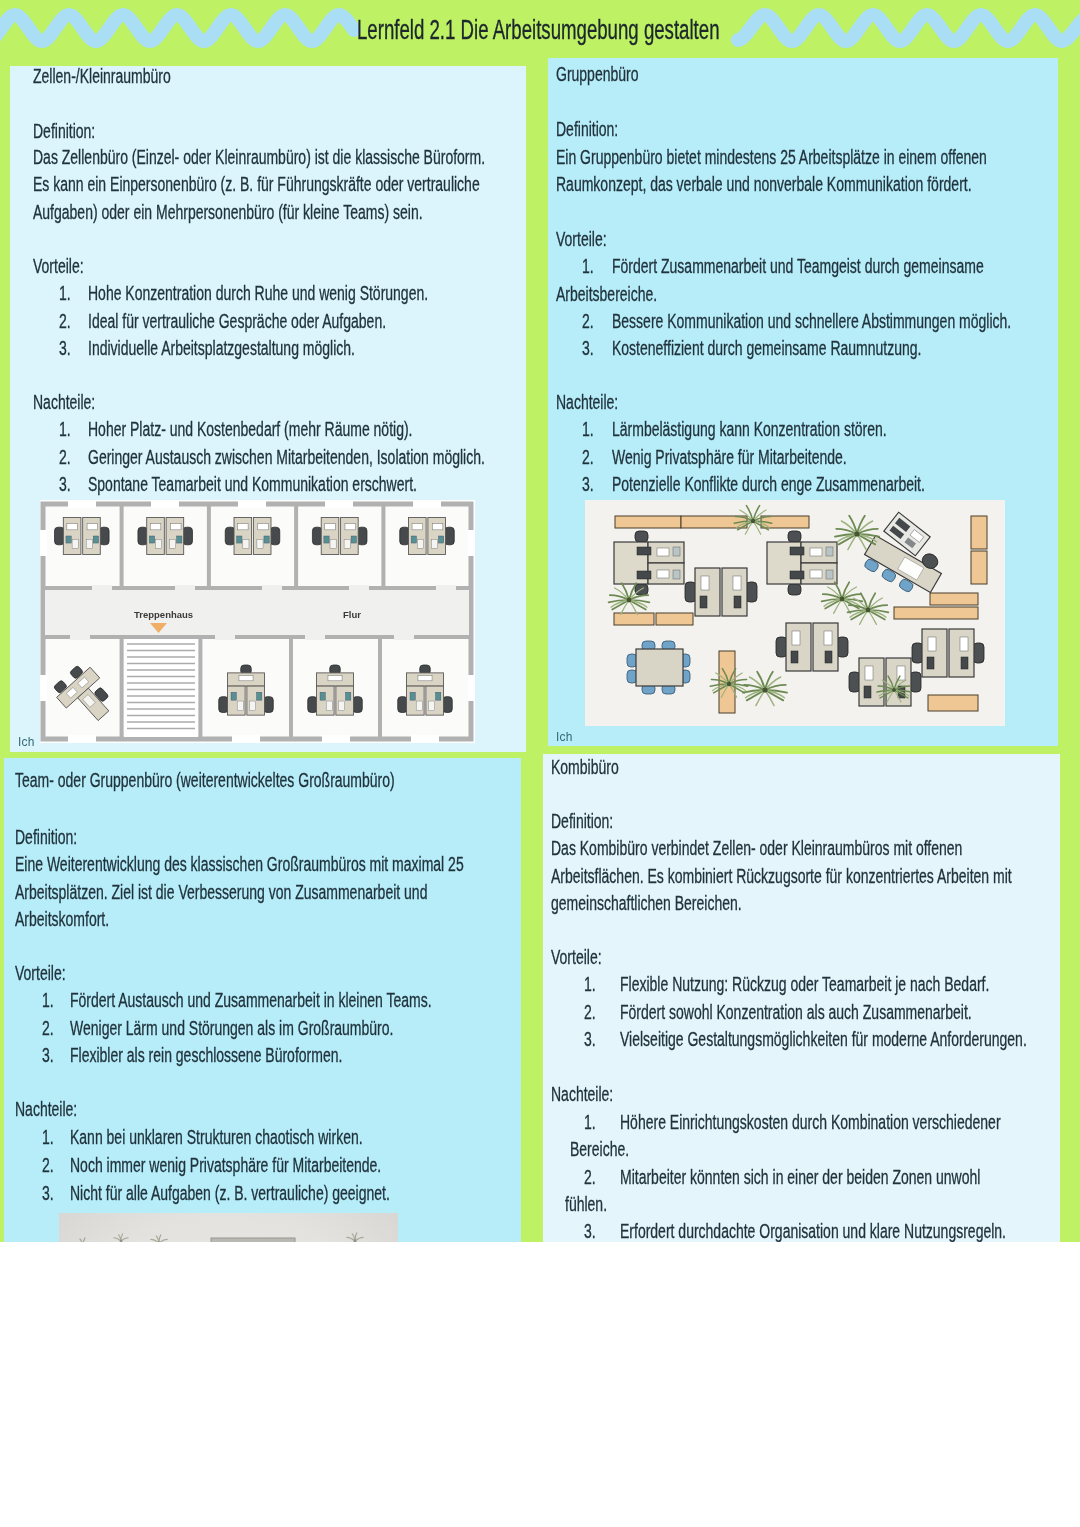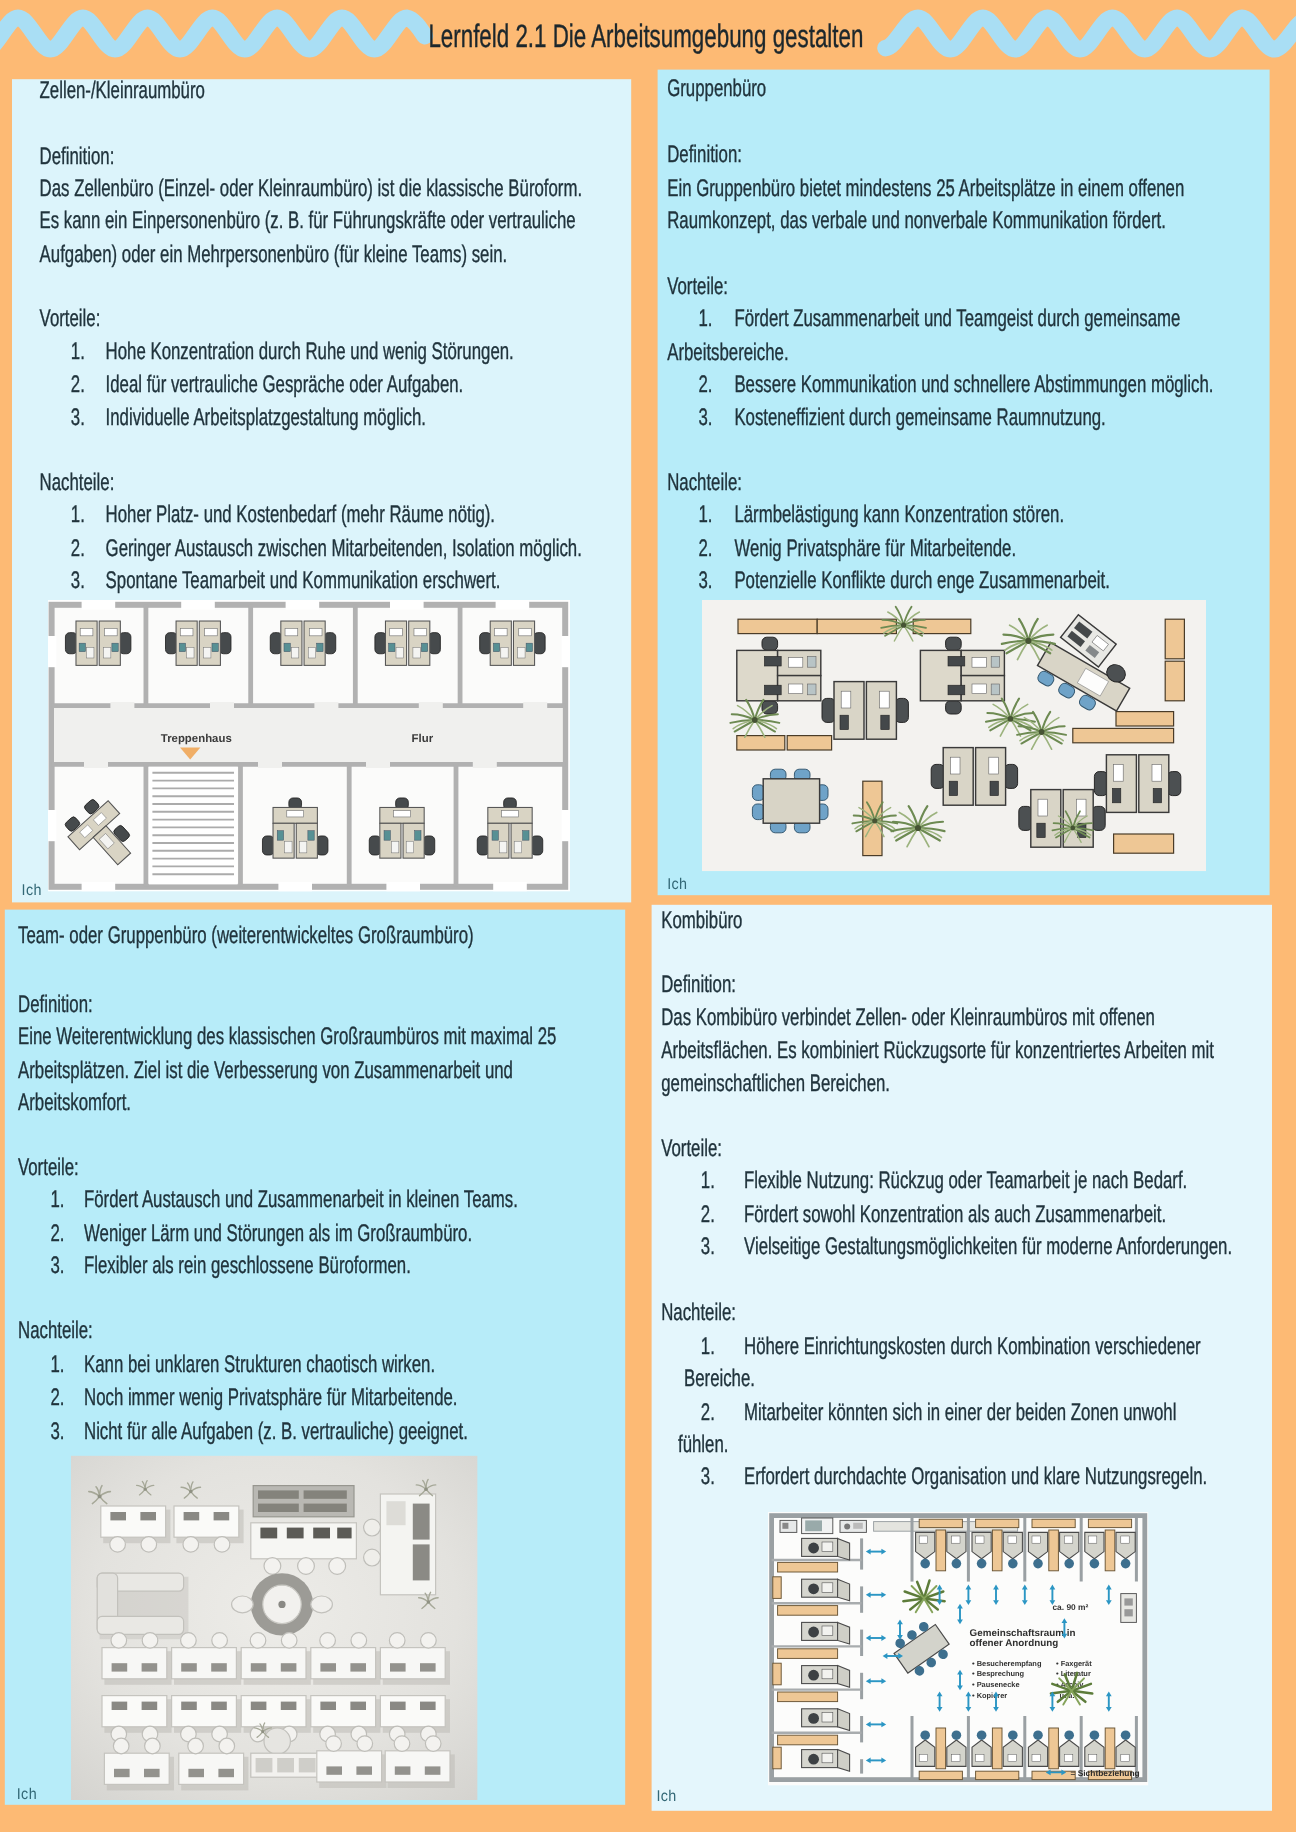--- a/index.html
+++ b/index.html
@@ -1,16 +1,16 @@
 <!DOCTYPE html>
 <html><head>
 <meta charset="utf-8">
 <style>
 html,body{margin:0;padding:0;}
-#page{position:relative;width:1080px;height:1527px;background:#fdba74;overflow:hidden;font-family:"Liberation Sans",sans-serif;}
+#page{position:relative;width:1080px;height:1242px;background:#bef264;overflow:hidden;font-family:"Liberation Sans",sans-serif;}
 .panel{position:absolute;}
 .t{position:absolute;font-size:20px;color:#20333c;-webkit-text-stroke:0.3px #20333c;transform:scaleX(0.70);transform-origin:0 0;white-space:nowrap;line-height:20px;margin-top:-3px;}
 .title{position:absolute;font-size:27px;color:#1c272c;-webkit-text-stroke:0.35px #1c272c;transform:scaleX(0.69);transform-origin:0 0;white-space:nowrap;line-height:27px;margin-top:-5px;}
 .ich{position:absolute;font-size:13px;color:#336876;font-weight:500;transform:scaleX(0.92);transform-origin:0 0;letter-spacing:0.3px;}
 .img{position:absolute;}
 </style>
 </head>
 <body>
 <div id="page">
 

